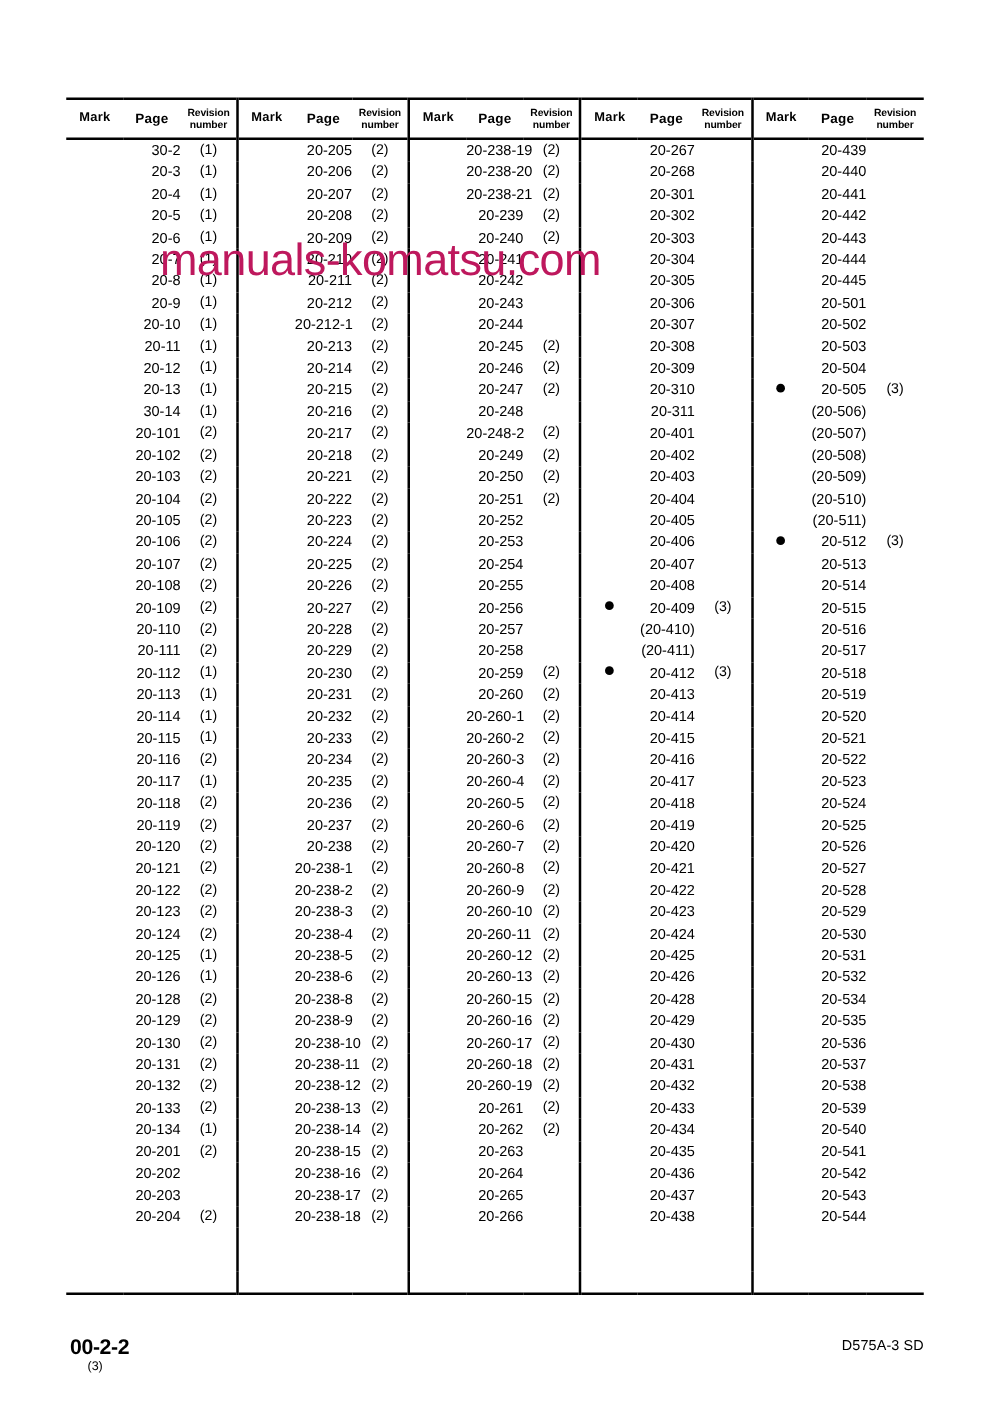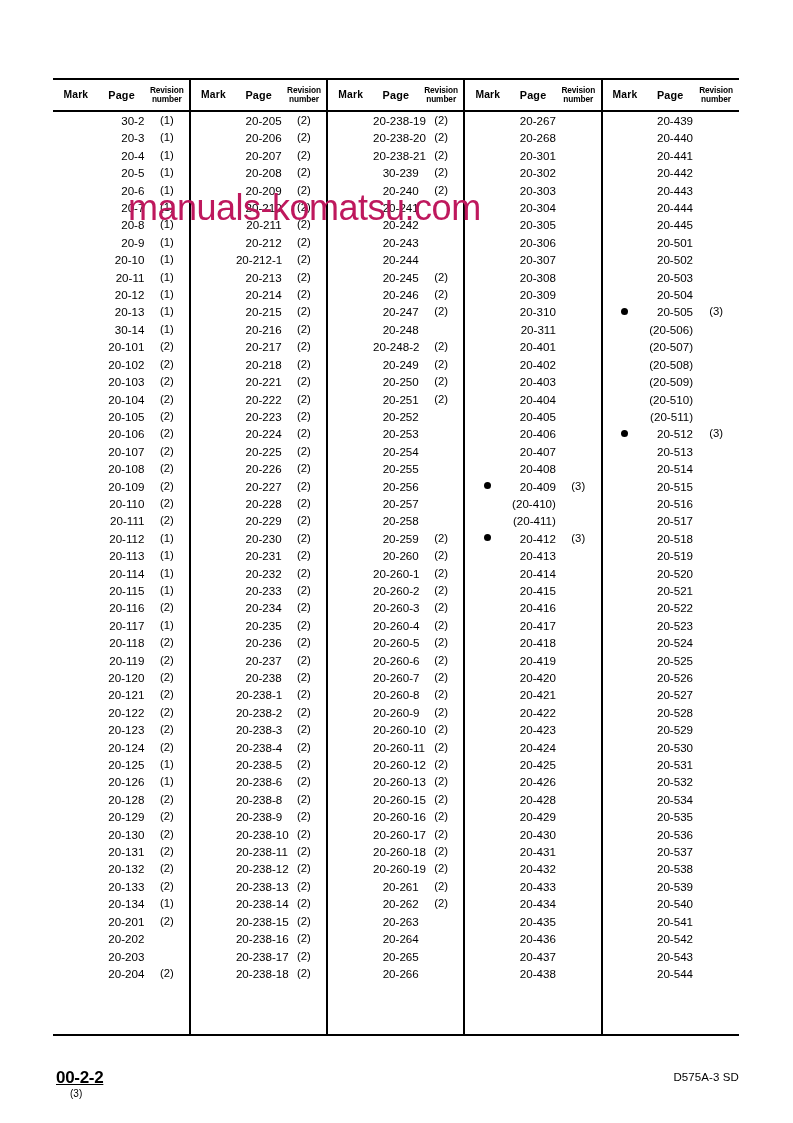--- a/index.html
+++ b/index.html
@@ -124,21 +124,20 @@
   }
 
   
   .footer-left{
     position:absolute;
     left:56px;
     top:1068px;
     font-size:17px;
     font-weight:bold;
     letter-spacing:-0.3px;
-    text-decoration:underline;
   }
   .footer-left-sub{
     position:absolute;
     left:70px;
     top:1088px;
     font-size:10px;
   }
   .footer-right{
     position:absolute;
     left:0;
@@ -245,21 +244,21 @@
             <td class="c-rev"></td>
           </tr>
           <tr>
             <td class="c-mark"></td>
             <td class="c-page">20-5</td>
             <td class="c-rev">(1)</td>
             <td class="c-mark gsep"></td>
             <td class="c-page">20-208</td>
             <td class="c-rev">(2)</td>
             <td class="c-mark gsep"></td>
-            <td class="c-page">30-239</td>
+            <td class="c-page">20-239</td>
             <td class="c-rev">(2)</td>
             <td class="c-mark gsep"></td>
             <td class="c-page">20-302</td>
             <td class="c-rev"></td>
             <td class="c-mark gsep"></td>
             <td class="c-page">20-442</td>
             <td class="c-rev"></td>
           </tr>
           <tr>
             <td class="c-mark"></td>

